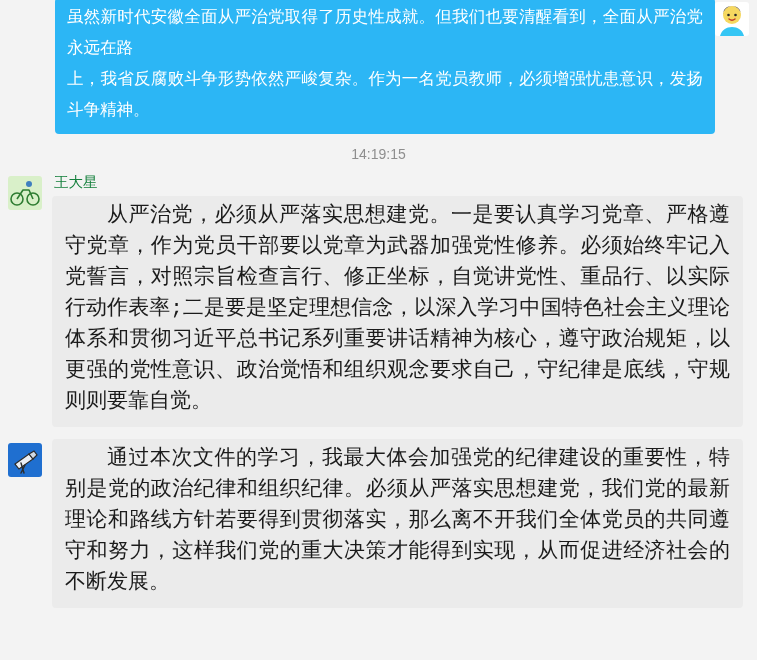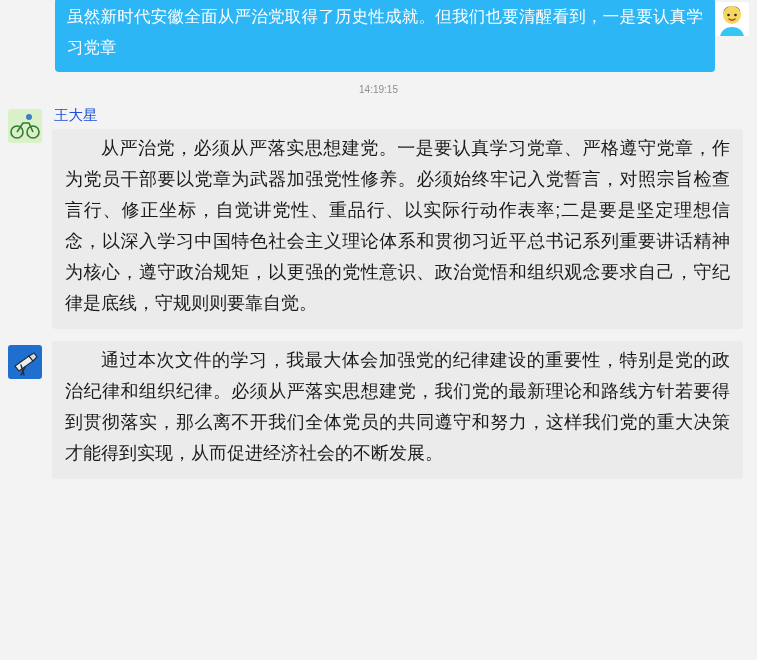--- a/index.html
+++ b/index.html
@@ -40,21 +40,21 @@
     text-align: justify;
   }
   .bubble-out p {
     margin: 0;
   }
 
   
   .timestamp {
     text-align: center;
     color: #8e8e8e;
-    font-size: 10px;
+    font-size: 14px;
     margin: 12px 0 10px 0;
   }
 
   
   .msg-in {
     display: flex;
     align-items: flex-start;
     padding: 0 14px 0 8px;
     margin-bottom: 12px;
   }
@@ -66,49 +66,51 @@
     margin-top: 4px;
     overflow: hidden;
     display: block;
   }
   .msg-body {
     margin-left: 10px;
     flex: 1 1 auto;
     min-width: 0;
   }
   .sender {
-    color: #1d4ed8;
+    color: #15803d;
     font-size: 14.5px;
     line-height: 20px;
     margin-bottom: 4px;
     padding-left: 2px;
   }
   .bubble-in {
     background: #ebebeb;
     color: #1b1b1b;
-    font-size: 18px;
+    font-size: 21px;
     line-height: 31px;
     border-radius: 4px;
     padding: 4px 13px 10px 13px;
     text-align: justify;
     box-sizing: border-box;
+    font-family: Liberation Mono, monospace;
   }
   .bubble-in p {
     margin: 0;
     text-indent: 2em;
   }
 </style>
 </head>
 <body>
 
 <div class="chat">
 
   <div class="msg-out">
     <div class="bubble-out">
-      <p>虽然新时代安徽全面从严治党取得了历史性成就。但我们也要清醒看到，一是要认真学习党章</p>
+      <p>虽然新时代安徽全面从严治党取得了历史性成就。但我们也要清醒看到，全面从严治党永远在路</p>
+      <p>上，我省反腐败斗争形势依然严峻复杂。作为一名党员教师，必须增强忧患意识，发扬斗争精神。</p>
     </div>
     <span class="avatar">
       <svg width="34" height="34" viewBox="0 0 34 34" xmlns="http://www.w3.org/2000/svg">
         <rect width="34" height="34" fill="#ffffff"></rect>
         <circle cx="17" cy="13" r="9" fill="#f6d860"></circle>
         <path d="M8 13a9 9 0 0 1 18 0c0-6-4-9-9-9s-9 3-9 9z" fill="#3b2f2a"></path>
         <circle cx="13.5" cy="13" r="1.3" fill="#2b2b2b"></circle>
         <circle cx="20.5" cy="13" r="1.3" fill="#2b2b2b"></circle>
         <path d="M14 17c1.8 1.4 4.2 1.4 6 0" stroke="#c0392b" stroke-width="1.4" fill="none" stroke-linecap="round"></path>
         <path d="M5 34c1.5-6 6.5-9 12-9s10.5 3 12 9z" fill="#35c6f4"></path>

